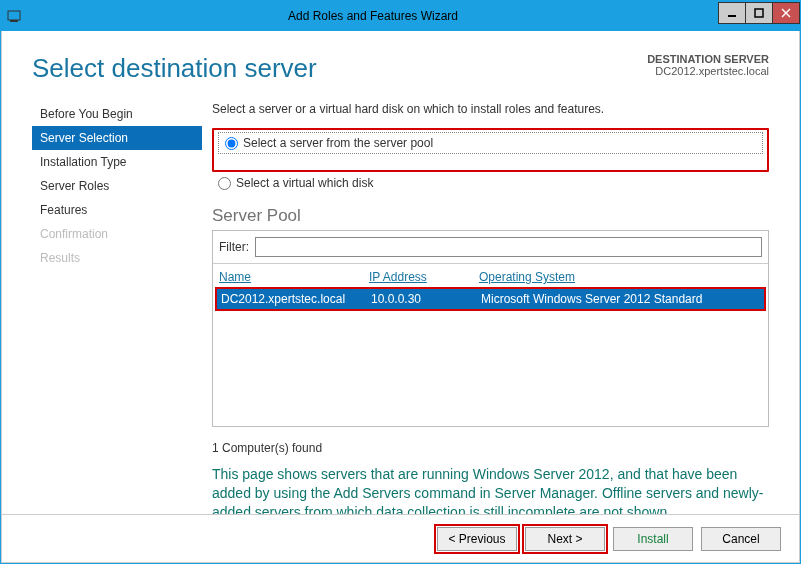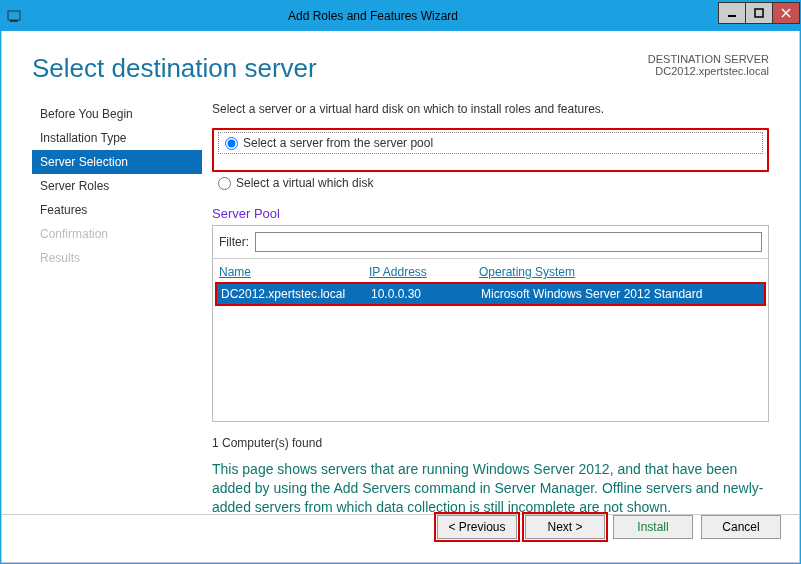--- a/index.html
+++ b/index.html
@@ -14,50 +14,50 @@
   }
   .title-icon { width: 26px; height: 30px; display:flex; align-items:center; justify-content:center; }
   .title-text { flex: 1; text-align: center; font-size: 12px; color:#000; }
   .win-controls { display:flex; height: 24px; margin-top:-4px; }
   .win-btn { width: 28px; height: 22px; border:1px solid #333; background:#ccc; display:flex; align-items:center; justify-content:center; font-size:12px; margin-left:-1px;}
   .win-btn.close { background:#c75050; color:#fff; }
   .content { position:absolute; top:30px; left:0; right:0; bottom:0; background:#fff; border:1px solid #ccc; border-top:none; }
   .header-row { display:flex; justify-content:space-between; padding: 22px 30px 0 30px; }
   .page-title { color:#1976a3; font-size: 26px; font-weight: 300; }
   .dest-box { text-align:right; font-size:11px; color:#555; }
-  .dest-label { font-weight: normal; padding-left: 40px; }
+  .dest-label { font-weight: bold; padding-left: 40px; }
   .dest-val { }
   .body-row { display:flex; padding: 18px 30px 0 30px; }
   .sidebar { width: 170px; flex-shrink:0; }
   .side-item { font-size: 12px; color:#333; padding: 5px 8px; cursor:pointer; }
   .side-item.active { background:#0a6fb8; color:#fff; }
   .side-item.disabled { color:#bbb; }
   .main { flex:1; padding-left:10px; font-size:12px; color:#333; }
   .instr { margin-bottom: 12px; }
   .radio-group { border:2px solid #d40000; padding:2px 4px 6px 4px; margin-bottom:2px; border-radius:1px; }
   .radio-group.no-red { border:none; padding:0 6px 4px 6px;}
   .radio-row { display:flex; align-items:center; gap:5px; padding:2px 0; }
   .radio-row input { margin:0; }
   .dotted { border:1px dotted #888; padding:1px 6px; margin-bottom:10px; }
-  .section-label { margin-top:10px; margin-bottom:4px; font-size:13px; color:#6d28d9; }
+  .section-label { margin-top:10px; margin-bottom:4px; font-size:17px; color:#737373; }
   .pool-box { border:1px solid #bcbcbc; }
   .filter-row { display:flex; align-items:center; padding:6px; border-bottom:1px solid #ccc; gap:6px;}
   .filter-row input { flex:1; height:20px; border:1px solid #888; padding:0 4px; font-size:12px;}
   .table-head { display:flex; color:#1976a3; font-size:12px; padding:6px 6px 3px 6px;text-decoration:underline; }
   .col-name { width: 150px; }
   .col-ip { width: 110px; }
   .col-os { flex:1; }
   .table-body { border:2px solid #d40000; margin:0 2px; }
   .table-row { display:flex; background:#0a6fb8; color:#fff; font-size:12px; padding:3px 4px; }
   .table-empty { height: 115px; }
   .found-text { margin-top:14px; font-size:12px; }
   .help-text { font-size:14px; color:#0f766e; margin-top:10px; line-height:1.35; }
   .footer {
     position:absolute; bottom:0; left:0; right:0; height:48px;
-    border-top:1px solid #ccc; display:flex; justify-content:flex-end; align-items:flex-start;
+    border-top:1px solid #ccc; display:flex; justify-content:flex-end; align-items:center;
     padding-right:18px; gap:8px; background:#fff;
   }
   .btn { min-width:80px; height:24px; border:1px solid #999; background:#eee; font-size:12px; cursor:pointer; }
   .btn:disabled { color:#15803d; }
   .btn.red { outline:2px solid #d40000; outline-offset:1px; }
 </style>
 </head>
 <body>
 
 <div class="window">
@@ -94,22 +94,22 @@
       <div class="page-title">Select destination server</div>
       <div class="dest-box">
         <div class="dest-label">DESTINATION SERVER</div>
         <div class="dest-val">DC2012.xpertstec.local</div>
       </div>
     </div>
 
     <div class="body-row">
       <div class="sidebar">
         <div class="side-item">Before You Begin</div>
+        <div class="side-item active">Server Selection</div>
         <div class="side-item">Installation Type</div>
-        <div class="side-item active">Server Selection</div>
         <div class="side-item">Server Roles</div>
         <div class="side-item">Features</div>
         <div class="side-item disabled">Confirmation</div>
         <div class="side-item disabled">Results</div>
       </div>
 
       <div class="main">
         <div class="instr">Select a server or a virtual hard disk on which to install roles and features.</div>
 
         <div class="radio-group">

